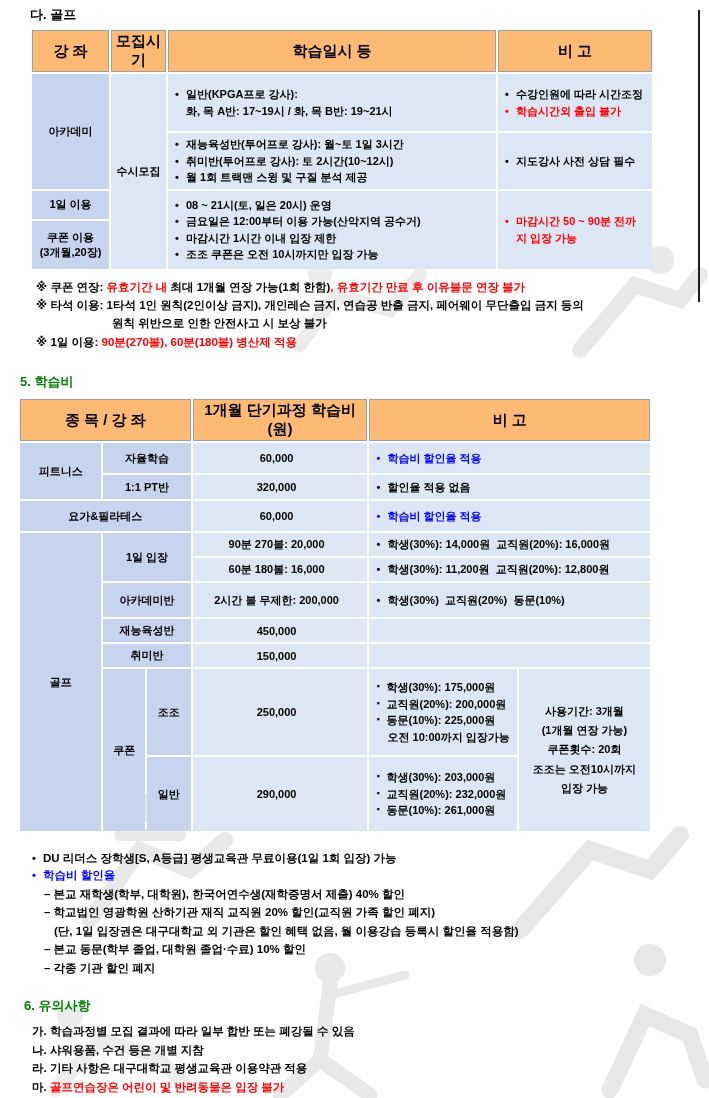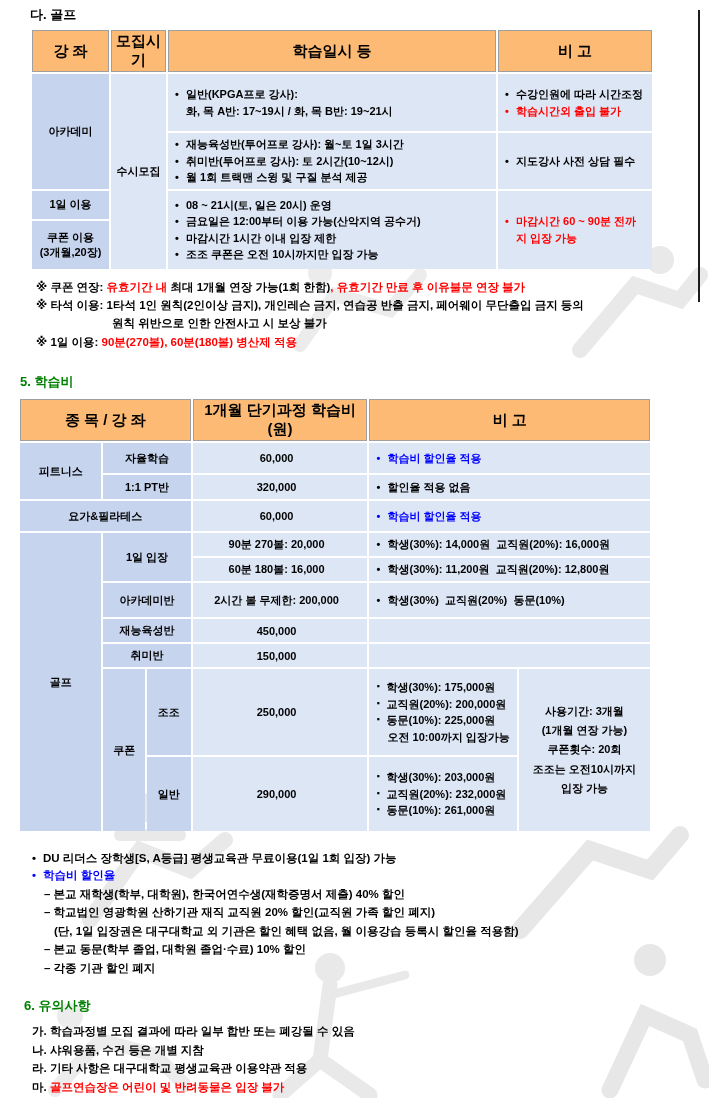--- a/index.html
+++ b/index.html
@@ -127,21 +127,21 @@
     </tr>
     <tr style="height:28px;">
       <td class="cat">1일 이용</td>
       <td class="cell pad" rowspan="2">
         <div class="bl">08 ~ 21시(토, 일은 20시) 운영</div>
         <div class="bl">금요일은 12:00부터 이용 가능(산악지역 공수거)</div>
         <div class="bl">마감시간 1시간 이내 입장 제한</div>
         <div class="bl">조조 쿠폰은 오전 10시까지만 입장 가능</div>
       </td>
       <td class="cell pad" rowspan="2">
-        <div class="bl red">마감시간 60 ~ 90분 전까지 입장 가능</div>
+        <div class="bl red">마감시간 50 ~ 90분 전까지 입장 가능</div>
       </td>
     </tr>
     <tr style="height:48px;">
       <td class="cat">
         <div>쿠폰 이용</div>
         <div>(3개월,20장)</div>
       </td>
     </tr>
   </tbody>
     </table>

